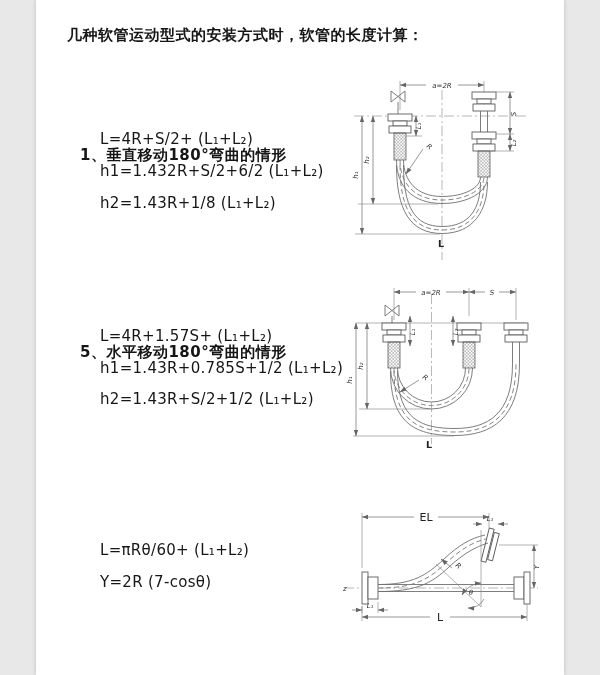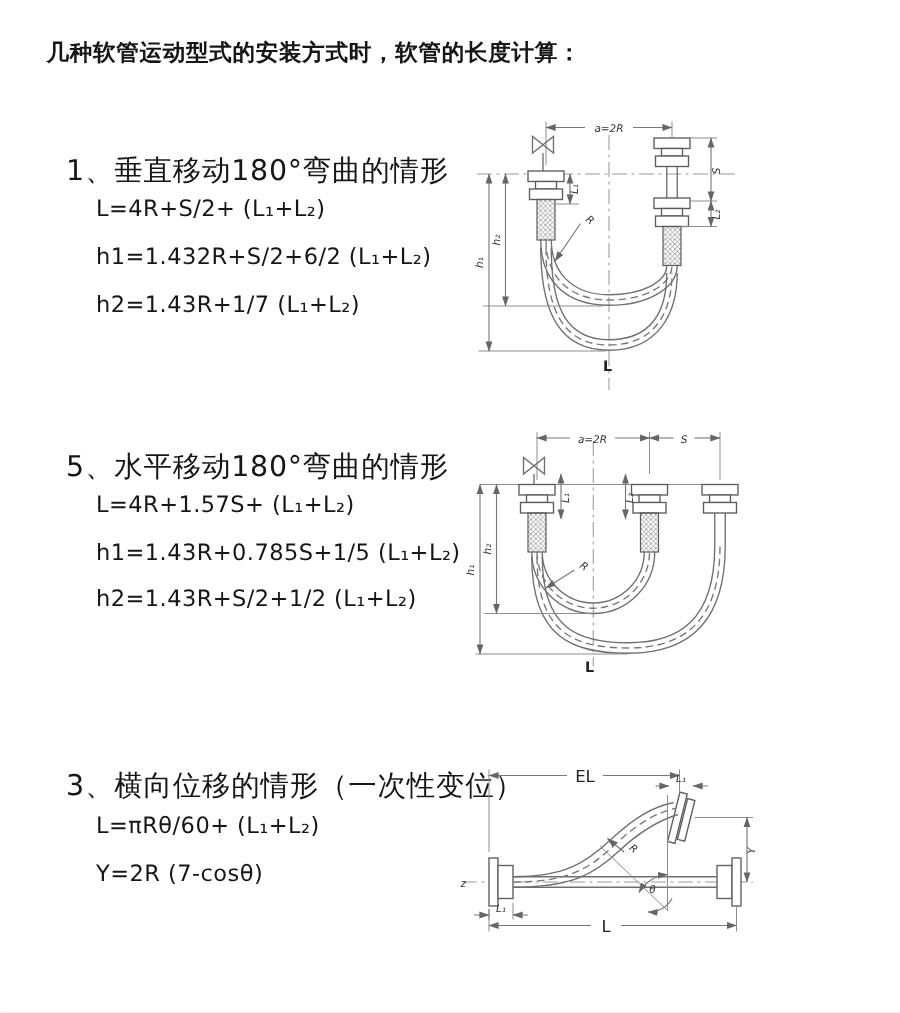--- a/index.html
+++ b/index.html
@@ -1,20 +1,20 @@
 <!DOCTYPE html>
 <html><head>
 <meta charset="utf-8">
 <style>
   html,body{margin:0;padding:0;background:#e8e8e8;}
-  #page{position:relative;width:600px;height:675px;background:#ffffff;
+  #page{position:relative;width:528px;height:675px;background:#ffffff;
         font-family:"DejaVu Sans","Liberation Sans",sans-serif;color:#161616;
         overflow:hidden;margin:0 auto;box-shadow:0 0 4px rgba(0,0,0,.2);}
   .title{position:absolute;left:31px;top:26px;font-size:15px;font-weight:bold;letter-spacing:.5px;}
-  .sec-h{position:absolute;font-size:19px;font-weight:normal;letter-spacing:.5px;}
+  .sec-h{position:absolute;font-size:15px;font-weight:bold;letter-spacing:.5px;margin-top:45px;}
   .fml{position:absolute;font-size:15px;letter-spacing:.3px;}
   svg{position:absolute;overflow:visible;}
   svg .ln{stroke:#6f6f6f;stroke-width:.9;fill:none;}
   svg .thin{stroke:#8a8a8a;stroke-width:.65;fill:none;}
   svg .dim{stroke:#777;stroke-width:.75;fill:none;}
   svg .cl{stroke:#999;stroke-width:.7;fill:none;stroke-dasharray:10 3 2 3;}
   svg .hd{stroke:#777;stroke-width:.9;fill:none;stroke-dasharray:5 3;}
   svg .fl{stroke:#5c5c5c;stroke-width:.9;fill:#fff;}
   svg .dl{font:italic 7px "DejaVu Sans",sans-serif;fill:#333;}
   svg .dlb{font:bold 9.5px "DejaVu Sans",sans-serif;fill:#222;}
@@ -22,28 +22,27 @@
 </head>
 <body>
 
 <div id="page">
 
   <div class="title">几种软管运动型式的安装方式时，软管的长度计算：</div>
 
   <div class="sec-h" style="left:44px;top:101px">1、垂直移动180°弯曲的情形</div>
   <div class="fml" style="left:64px;top:130px">L=4R+S/2+ (L₁+L₂)</div>
   <div class="fml" style="left:64px;top:162px">h1=1.432R+S/2+6/2 (L₁+L₂)</div>
-  <div class="fml" style="left:64px;top:194px">h2=1.43R+1/7 (L₁+L₂)</div>
+  <div class="fml" style="left:64px;top:194px">h2=1.43R+1/8 (L₁+L₂)</div>
 
   <div class="sec-h" style="left:44px;top:298px">5、水平移动180°弯曲的情形</div>
   <div class="fml" style="left:64px;top:327px">L=4R+1.57S+ (L₁+L₂)</div>
-  <div class="fml" style="left:64px;top:359px">h1=1.43R+0.785S+1/5 (L₁+L₂)</div>
+  <div class="fml" style="left:64px;top:359px">h1=1.43R+0.785S+1/2 (L₁+L₂)</div>
   <div class="fml" style="left:64px;top:390px">h2=1.43R+S/2+1/2 (L₁+L₂)</div>
 
-  <div class="sec-h" style="left:44px;top:511px">3、横向位移的情形（一次性变位）</div>
   <div class="fml" style="left:64px;top:541px">L=πRθ/60+ (L₁+L₂)</div>
   <div class="fml" style="left:64px;top:573px">Y=2R (7-cosθ)</div>
 
   <svg style="left:306px;top:70px" width="290" height="196" viewBox="0 0 290 196">
     <defs>
       <marker id="ar1" viewBox="0 0 10 10" refX="9.5" refY="5" markerWidth="9" markerHeight="9" orient="auto-start-reverse">
         <path d="M0,1.6 L10,5 L0,8.4 z" fill="#666"></path>
       </marker>
       <pattern id="hb1" width="3.2" height="3.2" patternUnits="userSpaceOnUse">
         <path d="M0,3.2 L3.2,0 M0,0 L3.2,3.2" stroke="#9a9a9a" stroke-width=".55"></path>

